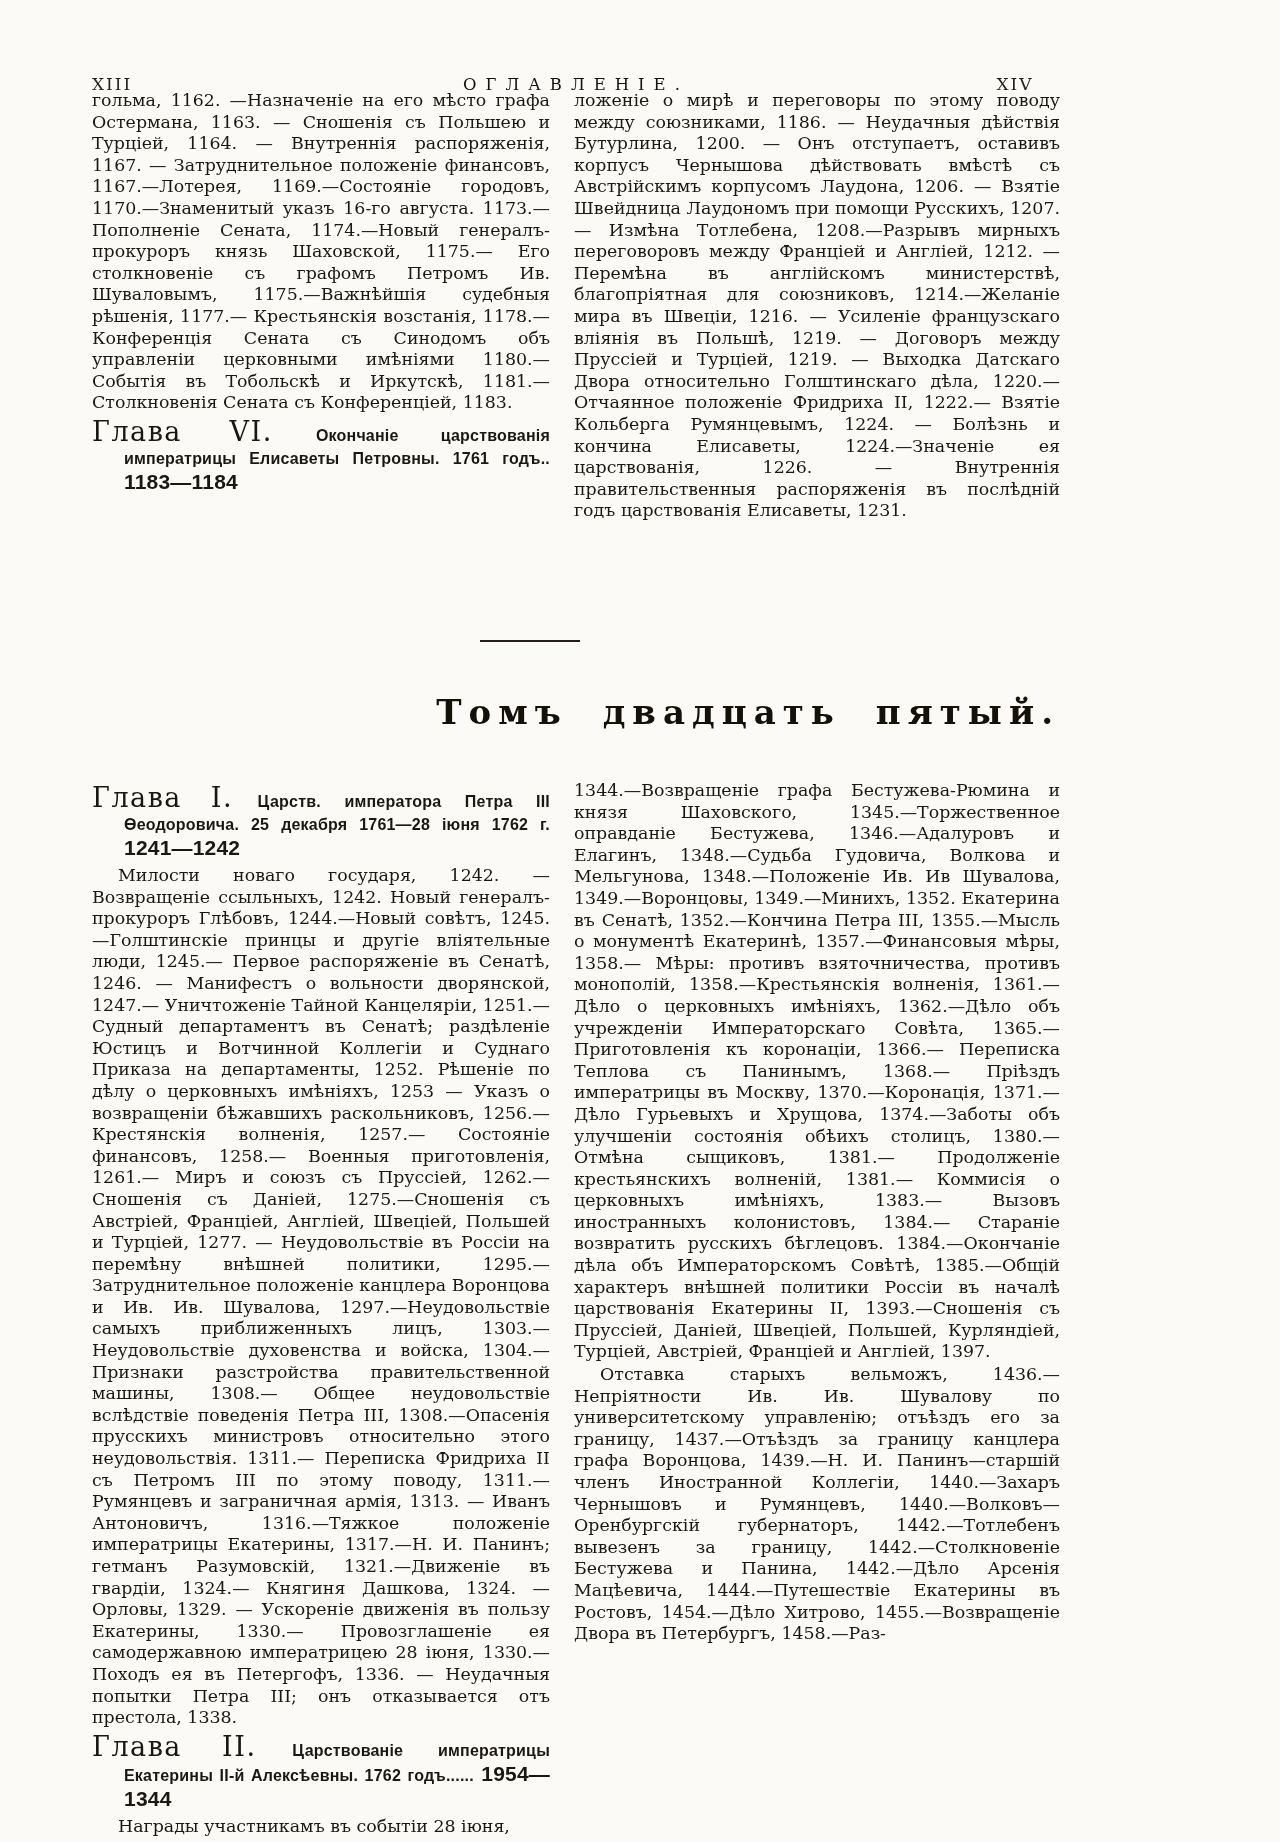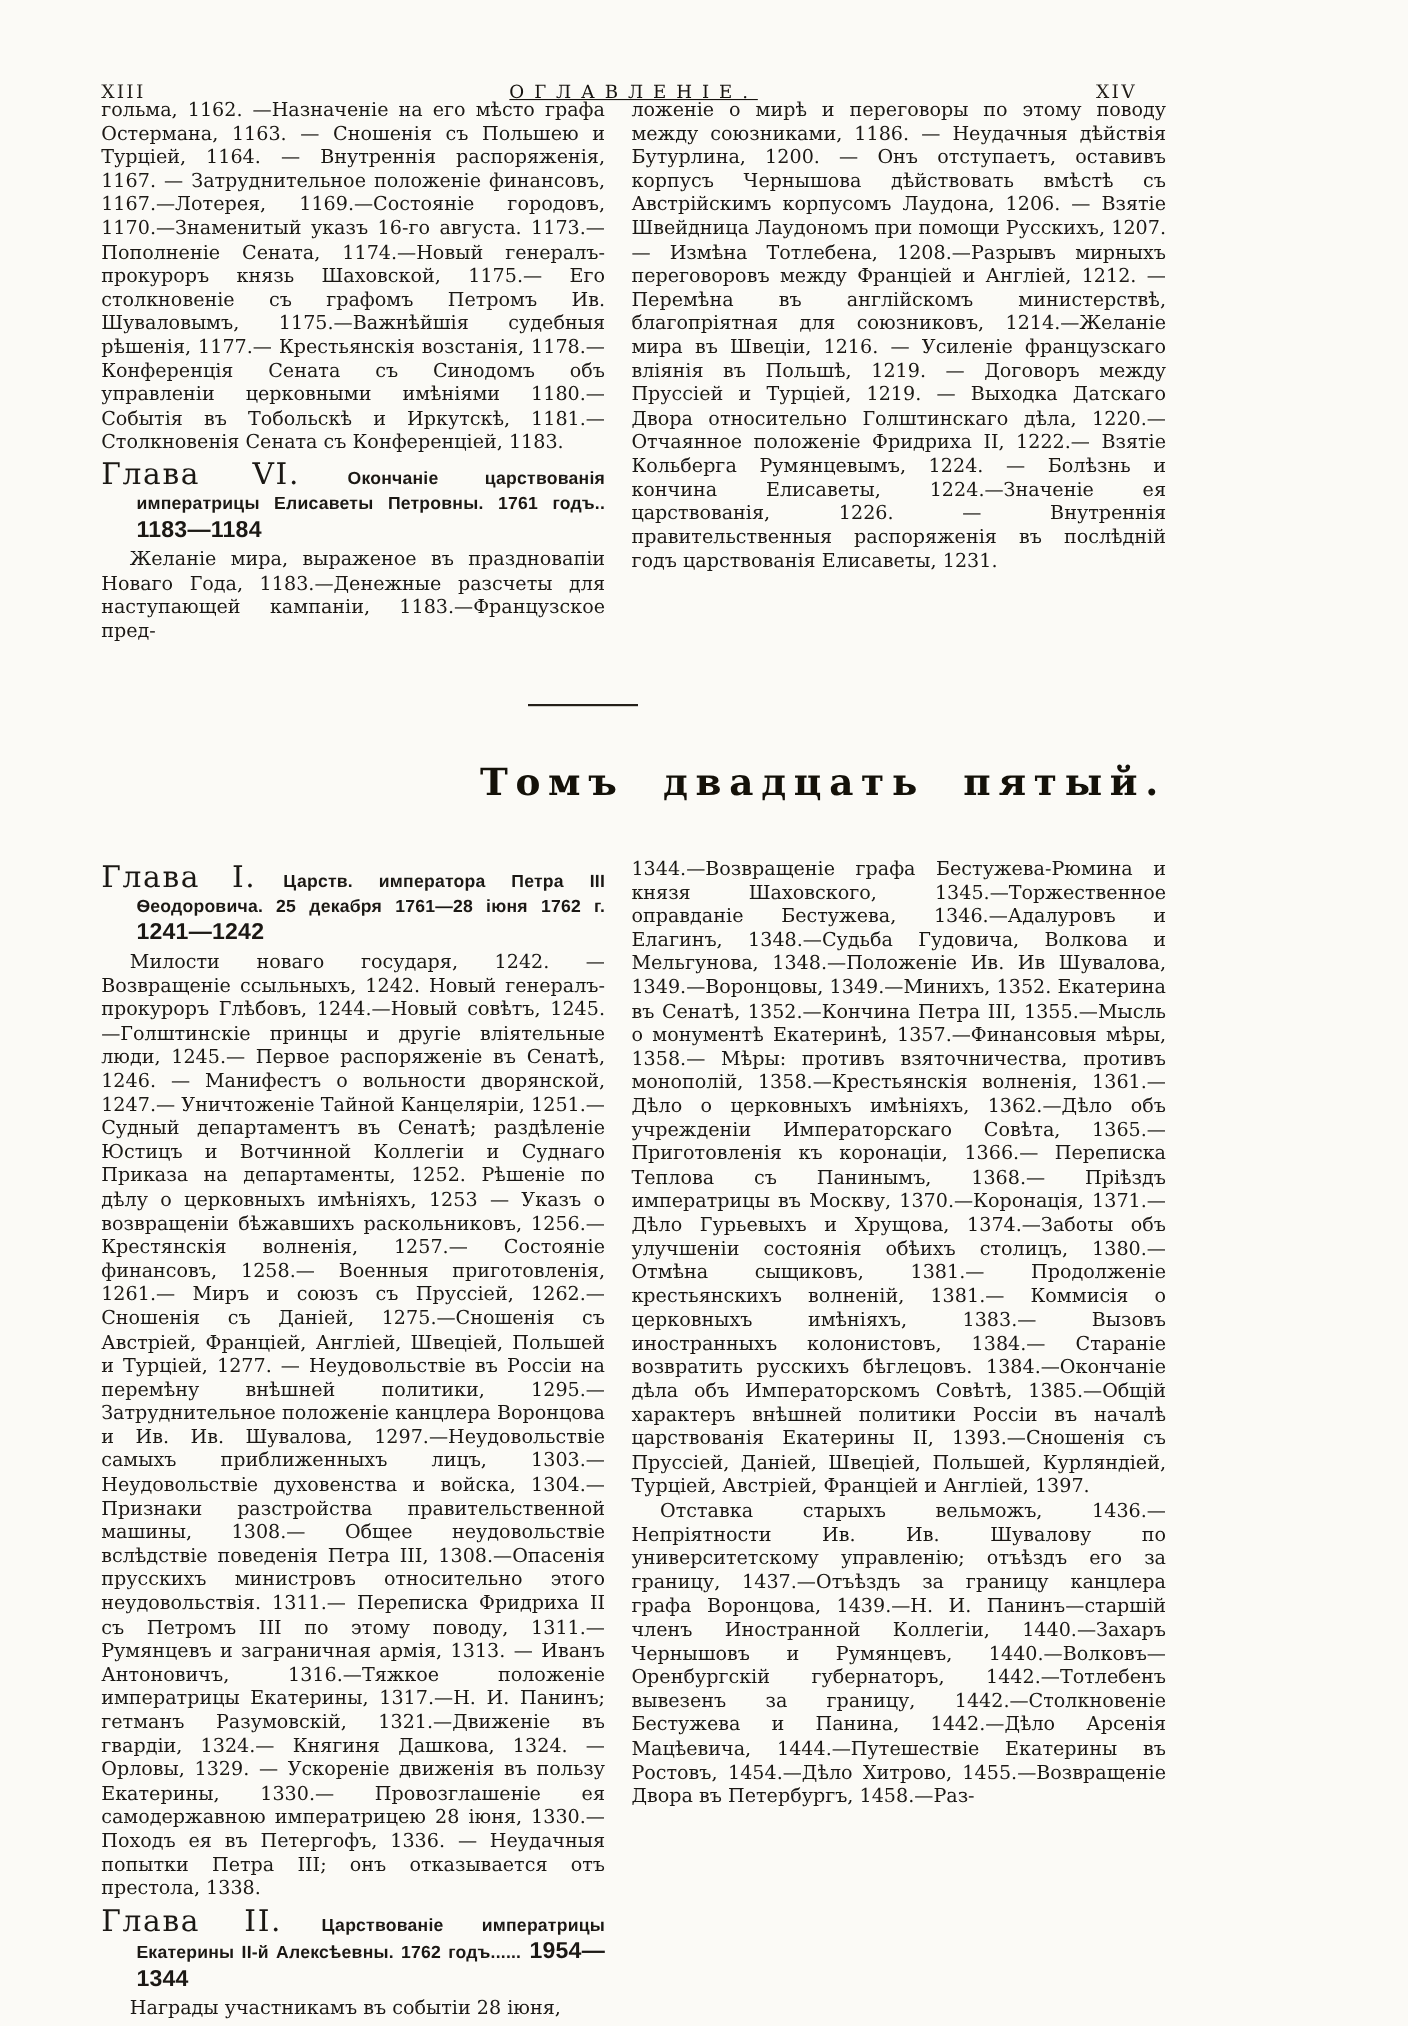--- a/index.html
+++ b/index.html
@@ -17,21 +17,20 @@
   }
   .pagenum {
     font-size: 17px; letter-spacing: 2px; color: #221e19;
     width: 90px; flex: 0 0 auto; margin-top: 24px;
   }
   .pagenum.right { text-align: center; }
   .running-title {
     flex: 1 1 auto; text-align: center;
     font-size: 16.5px; letter-spacing: 9px; word-spacing: 2px;
     color: #16130f;
-    text-decoration: underline;
   }
   .cols {
     position: absolute; left: 92px; width: 968px;
     display: flex; gap: 24px;
   }
   .cols.top { top: 90px; }
   .cols.bottom { top: 780px; }
   .col { font-size: 17.4px; line-height: 21.6px; text-align: justify; }
   .col.left  { width: 458px; flex: 0 0 auto; }
   .col.right { width: 486px; flex: 0 0 auto; }
@@ -72,21 +71,20 @@
 <div class="page-header">
   <div class="pagenum">XIII</div>
   <div class="running-title">ОГЛАВЛЕНІЕ.</div>
   <div class="pagenum right">XIV</div>
 </div>
 
 <div class="cols top">
   <div class="col left">
     <p>гольма, 1162. —Назначеніе на его мѣсто графа Остермана, 1163. — Сношенія съ Польшею и Турціей, 1164. — Внутреннія распоряженія, 1167. — Затруднительное положеніе финансовъ, 1167.—Лотерея, 1169.—Состояніе городовъ, 1170.—Знаменитый указъ 16-го августа. 1173.—Пополненіе Сената, 1174.—Новый генералъ-прокуроръ князь Шаховской, 1175.— Его столкновеніе съ графомъ Петромъ Ив. Шуваловымъ, 1175.—Важнѣйшія судебныя рѣшенія, 1177.— Крестьянскія возстанія, 1178.— Конференція Сената съ Синодомъ объ управленіи церковными имѣніями 1180.—Событія въ Тобольскѣ и Иркутскѣ, 1181.—Столкновенія Сената съ Конференціей, 1183.</p>
     <p class="chapter"><span class="ch-label">Глава VI.</span> <span class="ch-title">Окончаніе царствованія императрицы Елисаветы Петровны. 1761 годъ..</span> <span class="ch-pages">1183—1184</span></p>
-    <p class="indent">Желаніе мира, выраженое въ праздновапіи Новаго Года, 1183.—Денежные разсчеты для наступающей кампаніи, 1183.—Французское пред-</p>
   </div>
   <div class="col right">
     <p>ложеніе о мирѣ и переговоры по этому поводу между союзниками, 1186. — Неудачныя дѣйствія Бутурлина, 1200. — Онъ отступаетъ, оставивъ корпусъ Чернышова дѣйствовать вмѣстѣ съ Австрійскимъ корпусомъ Лаудона, 1206. — Взятіе Швейдница Лаудономъ при помощи Русскихъ, 1207. — Измѣна Тотлебена, 1208.—Разрывъ мирныхъ переговоровъ между Франціей и Англіей, 1212. — Перемѣна въ англійскомъ министерствѣ, благопріятная для союзниковъ, 1214.—Желаніе мира въ Швеціи, 1216. — Усиленіе французскаго вліянія въ Польшѣ, 1219. — Договоръ между Пруссіей и Турціей, 1219. — Выходка Датскаго Двора относительно Голштинскаго дѣла, 1220.— Отчаянное положеніе Фридриха II, 1222.— Взятіе Кольберга Румянцевымъ, 1224. — Болѣзнь и кончина Елисаветы, 1224.—Значеніе ея царствованія, 1226. — Внутреннія правительственныя распоряженія въ послѣдній годъ царствованія Елисаветы, 1231.</p>
   </div>
 </div>
 
 <div class="section-divider"></div>
 
 <div class="volume-title">Томъ двадцать пятый.</div>
 

